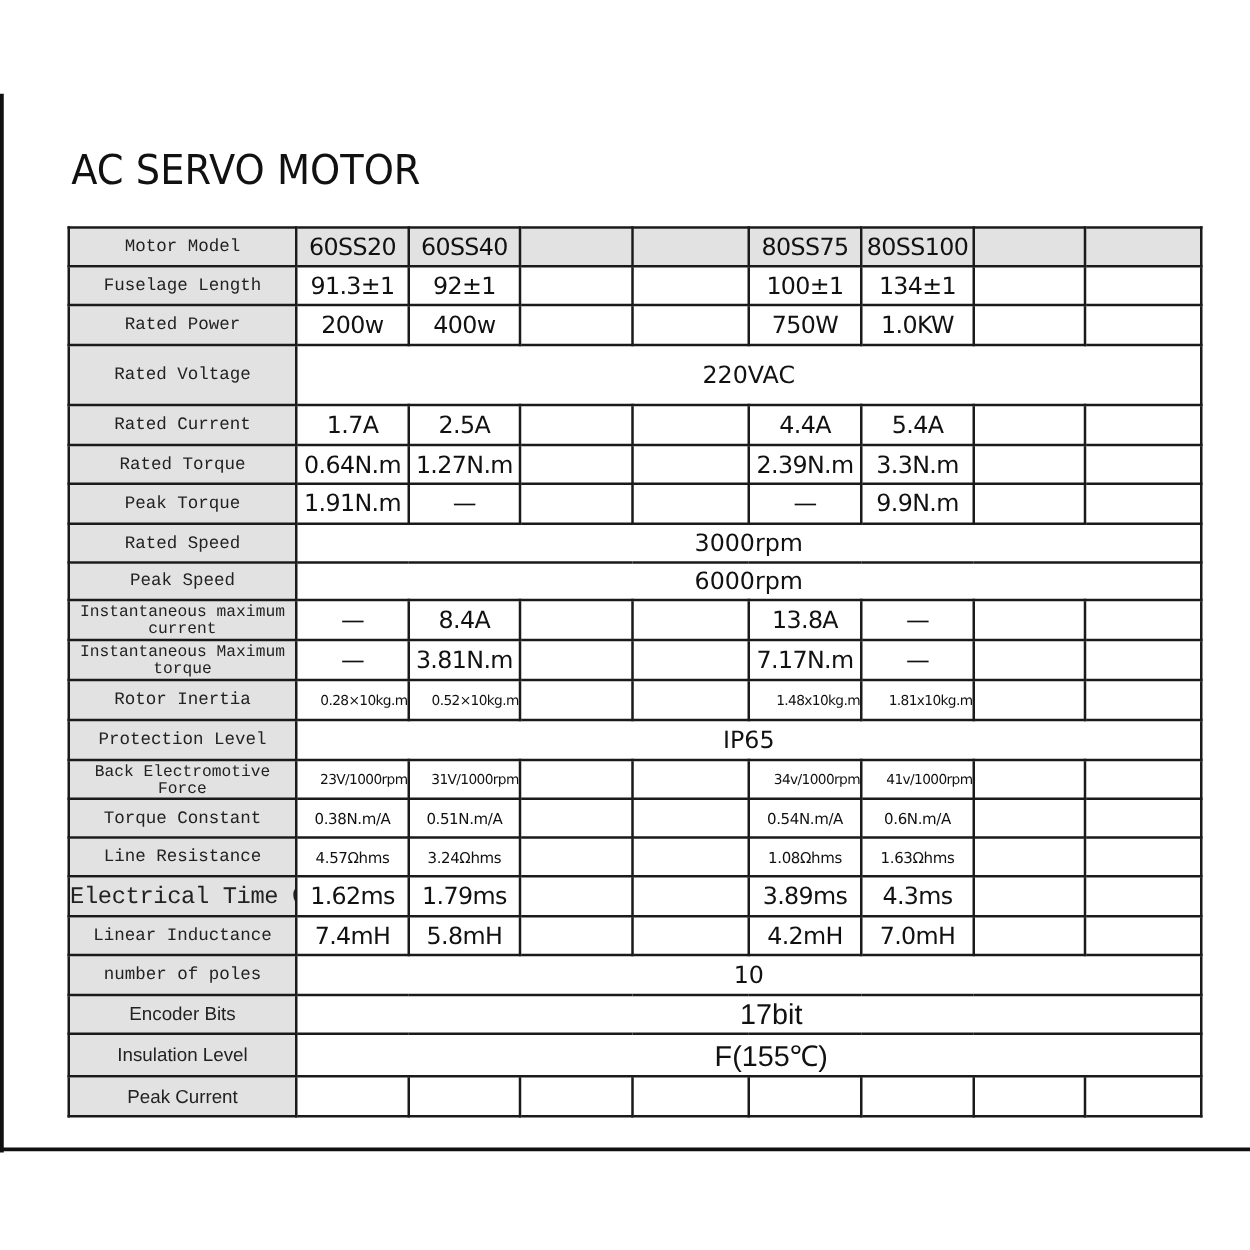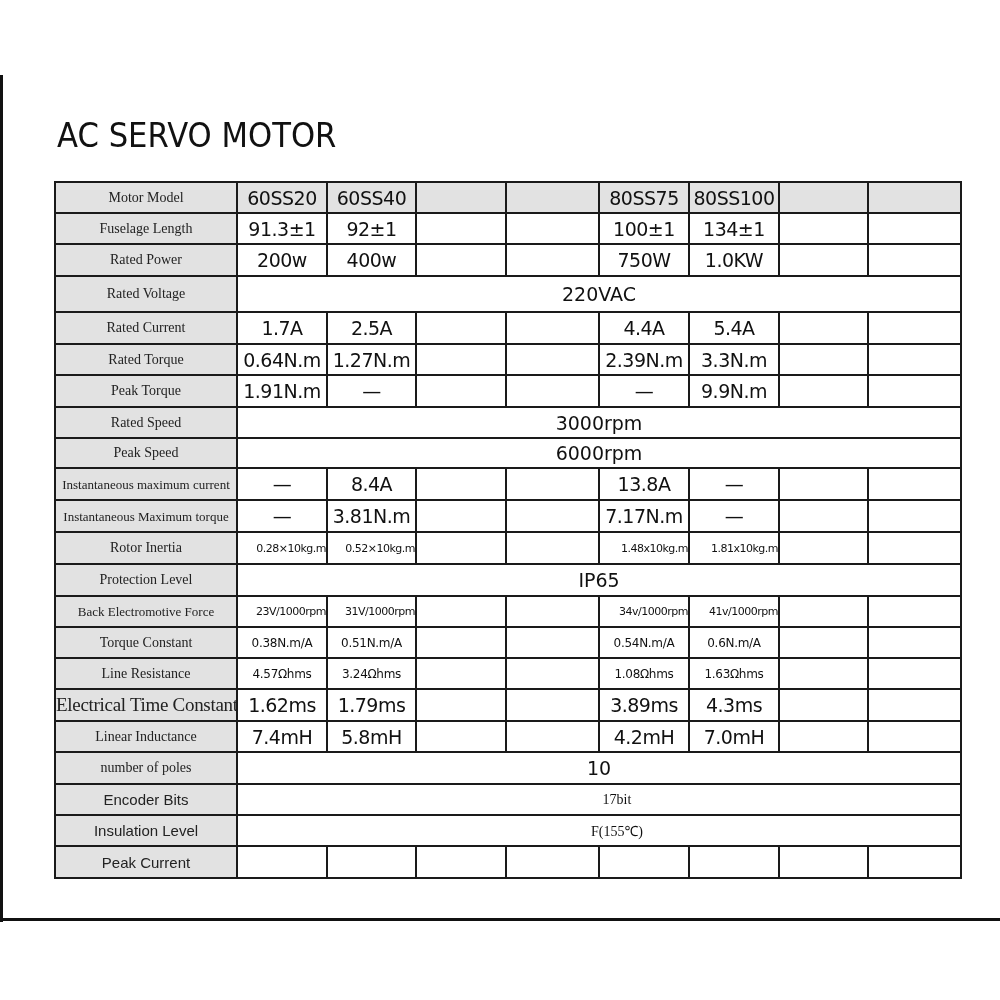--- a/index.html
+++ b/index.html
@@ -16,29 +16,29 @@
     }
     .spec-table {
       position: absolute; left: 54px; top: 181px; width: 906px;
       border-collapse: collapse; table-layout: fixed;
     }
     .spec-table td {
       border: 2px solid #1a1a1a; padding: 0; text-align: center; vertical-align: middle;
       overflow: hidden; white-space: nowrap; background: #fff; color: #111;
     }
     .spec-table td.label {
-      background: #e2e2e2; font-family: Liberation Serif, serif; font-size: 14px; color: #222;
+      background: #e2e2e2; font-family: Liberation Mono, monospace; font-size: 14px; color: #222;
     }
     .spec-table td.label.two { font-size: 13px; line-height: 13px; white-space: normal; margin-left: 20px; }
     .spec-table tr.header td { background: #e2e2e2; }
     .spec-table td.val { font-family: "DejaVu Sans", sans-serif; font-size: 19px; letter-spacing: -0.5px; }
     .spec-table td.val.sm { font-size: 12px; letter-spacing: -0.3px; }
     .spec-table td.val.xs { font-size: 11px; letter-spacing: -0.5px; text-align: right; }
     .spec-table td.span { font-family: "DejaVu Sans", sans-serif; font-size: 19px; border-radius: 14px; }
-    .spec-table td.narrowfont { font-family: Liberation Serif, serif; font-size: 14px; padding-left: 36px; }
+    .spec-table td.narrowfont { font-family: Liberation Sans, sans-serif; font-size: 23px; padding-left: 36px; }
     .spec-table td.label.narrowlabel { font-family: "Liberation Sans", sans-serif; font-size: 15px; margin-left: 29px; }
   </style>
 </head>
 <body>
 
 <div class="frame-left"></div>
 <div class="frame-bottom"></div>
 
 <div class="title">AC SERVO MOTOR</div>
 
@@ -85,21 +85,21 @@
       <td class="val">200w</td>
       <td class="val">400w</td>
       <td class="val"></td>
       <td class="val"></td>
       <td class="val">750W</td>
       <td class="val">1.0KW</td>
       <td class="val"></td>
       <td class="val"></td>
     </tr>
 
-    <tr style="height:36px">
+    <tr style="height:48px">
       <td class="label">Rated Voltage</td>
       <td class="span" colspan="8">220VAC</td>
     </tr>
 
     <tr style="height:32px">
       <td class="label">Rated Current</td>
       <td class="val">1.7A</td>
       <td class="val">2.5A</td>
       <td class="val"></td>
       <td class="val"></td>

